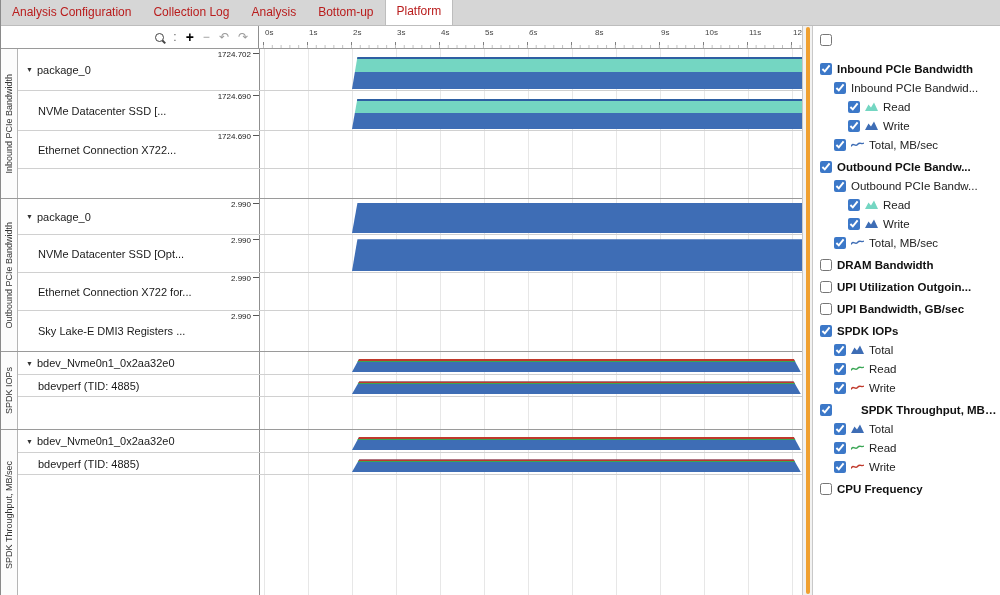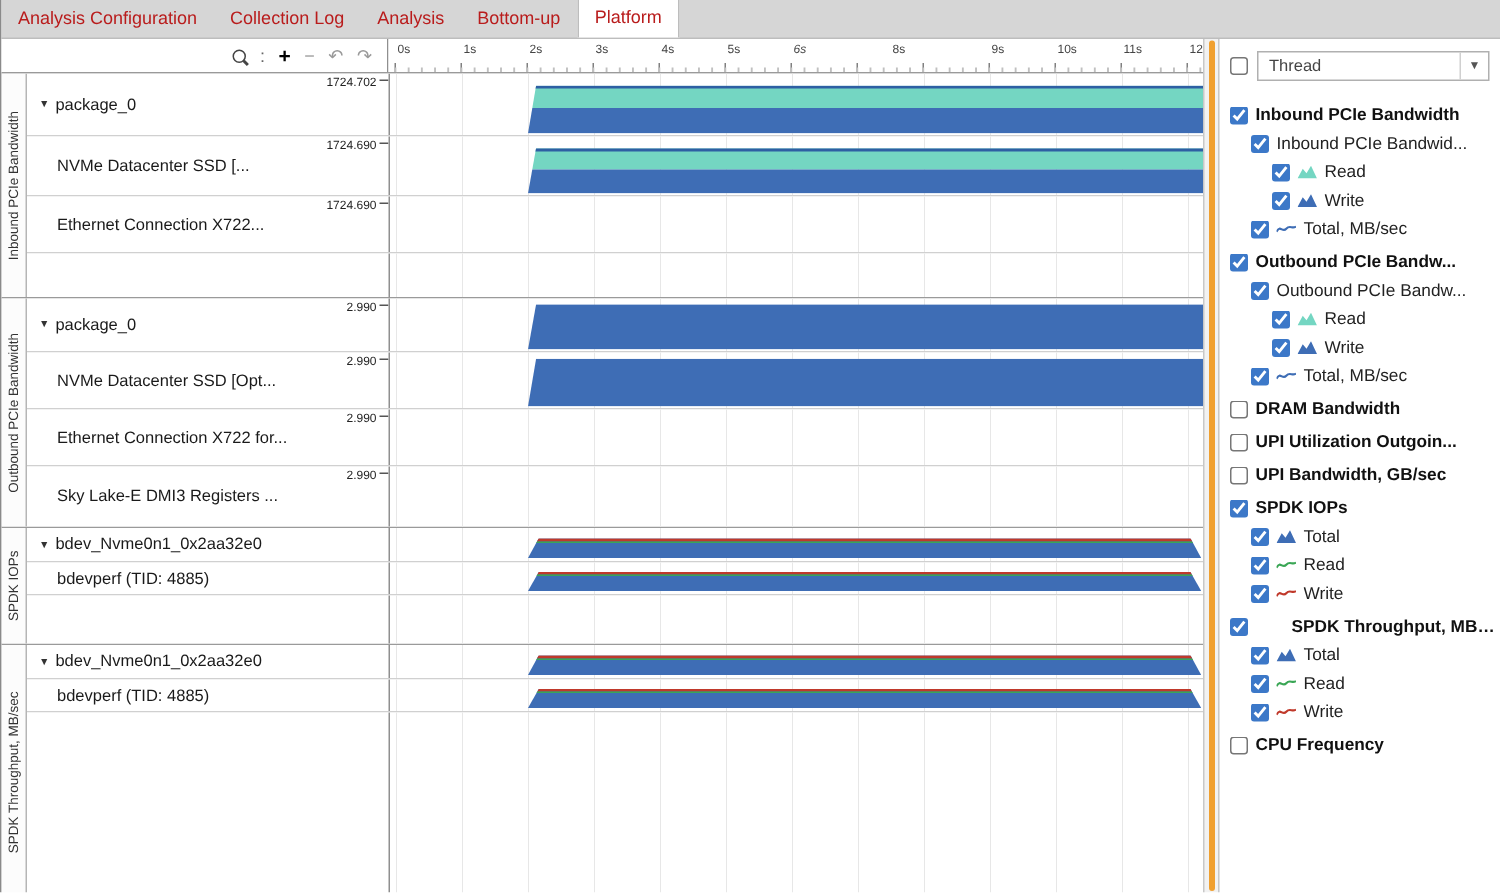--- a/index.html
+++ b/index.html
@@ -289,24 +289,20 @@
             </div>
           </div>
         </div>
     </div>
     <div class="vscroll">
       <div class="vthumb"></div>
     </div>
     <div class="legend">
       <div class="filter-row">
         <input type="checkbox" style="">
-        <div class="dropdown">
-          <span>Thread</span>
-          <span class="caret">▼</span>
-        </div>
       </div>
       <div class="tree">
           <div class="litem bold" style="padding-left: 0px;">
             <input type="checkbox" checked="" style="">
             <span class="llabel">Inbound PCIe Bandwidth</span>
           </div>
           <div class="litem" style="padding-left: 14px;">
             <input type="checkbox" checked="" style="">
             <span class="llabel">Inbound PCIe Bandwid...</span>
           </div>

